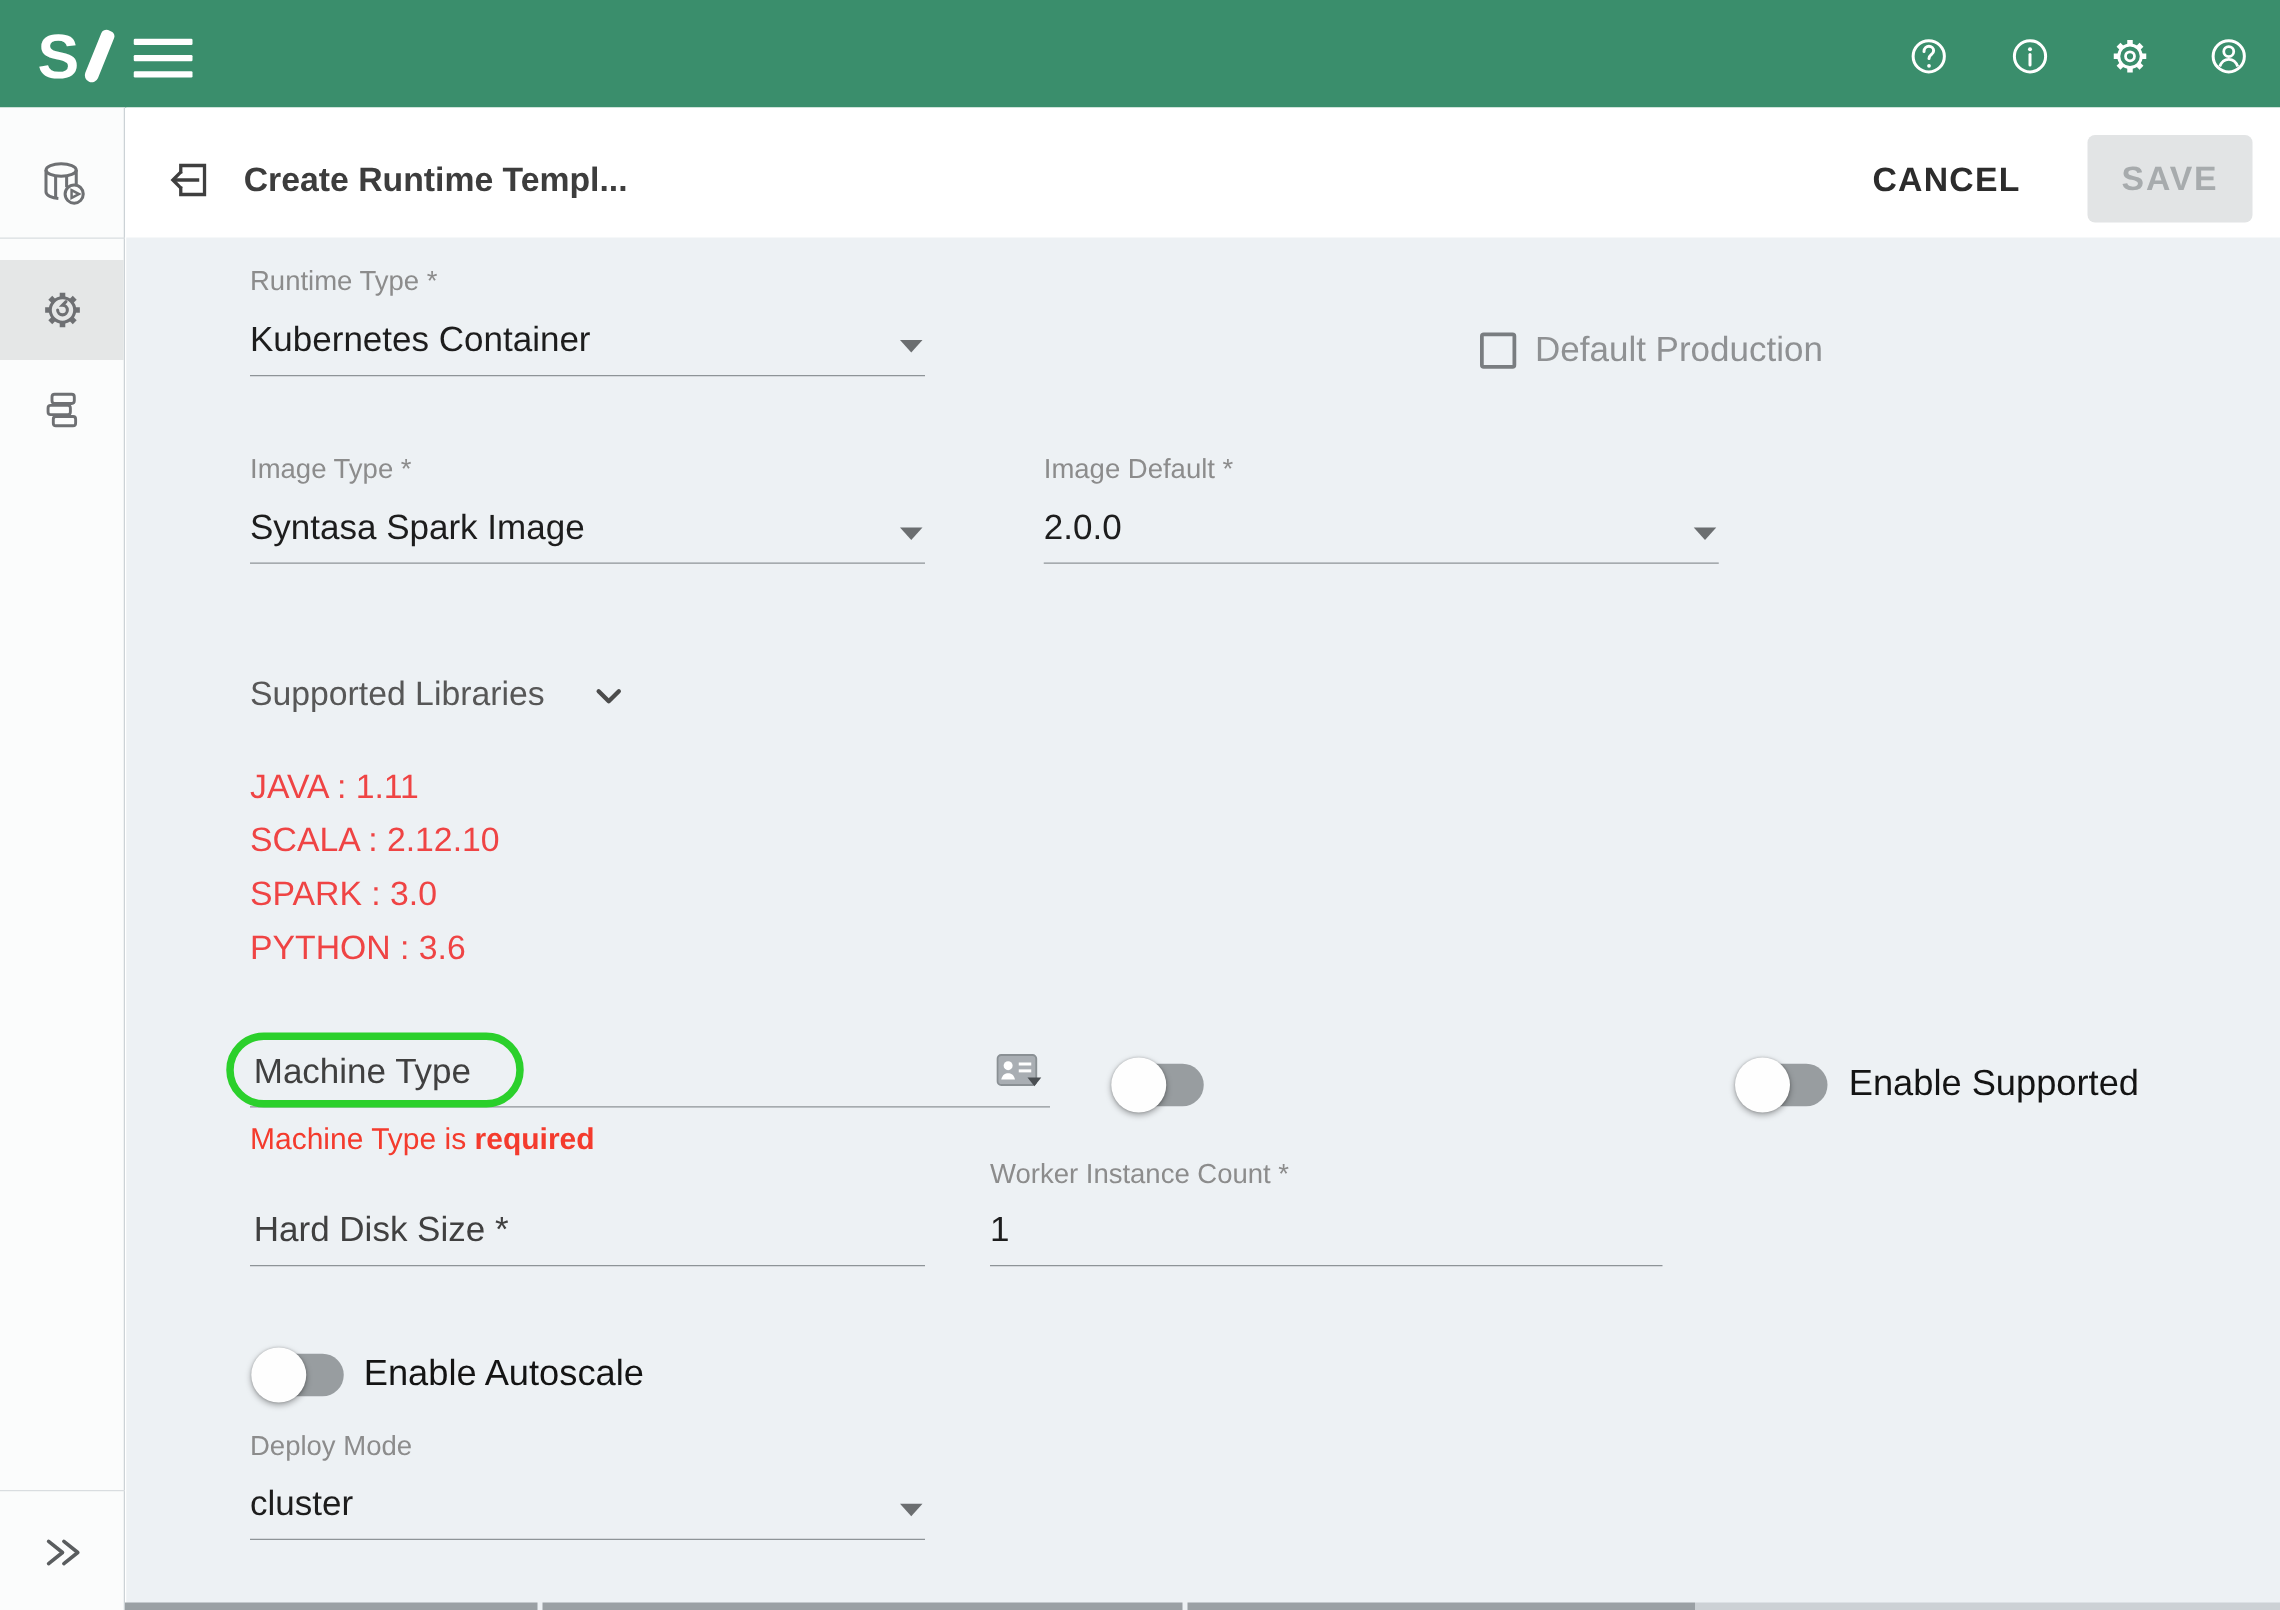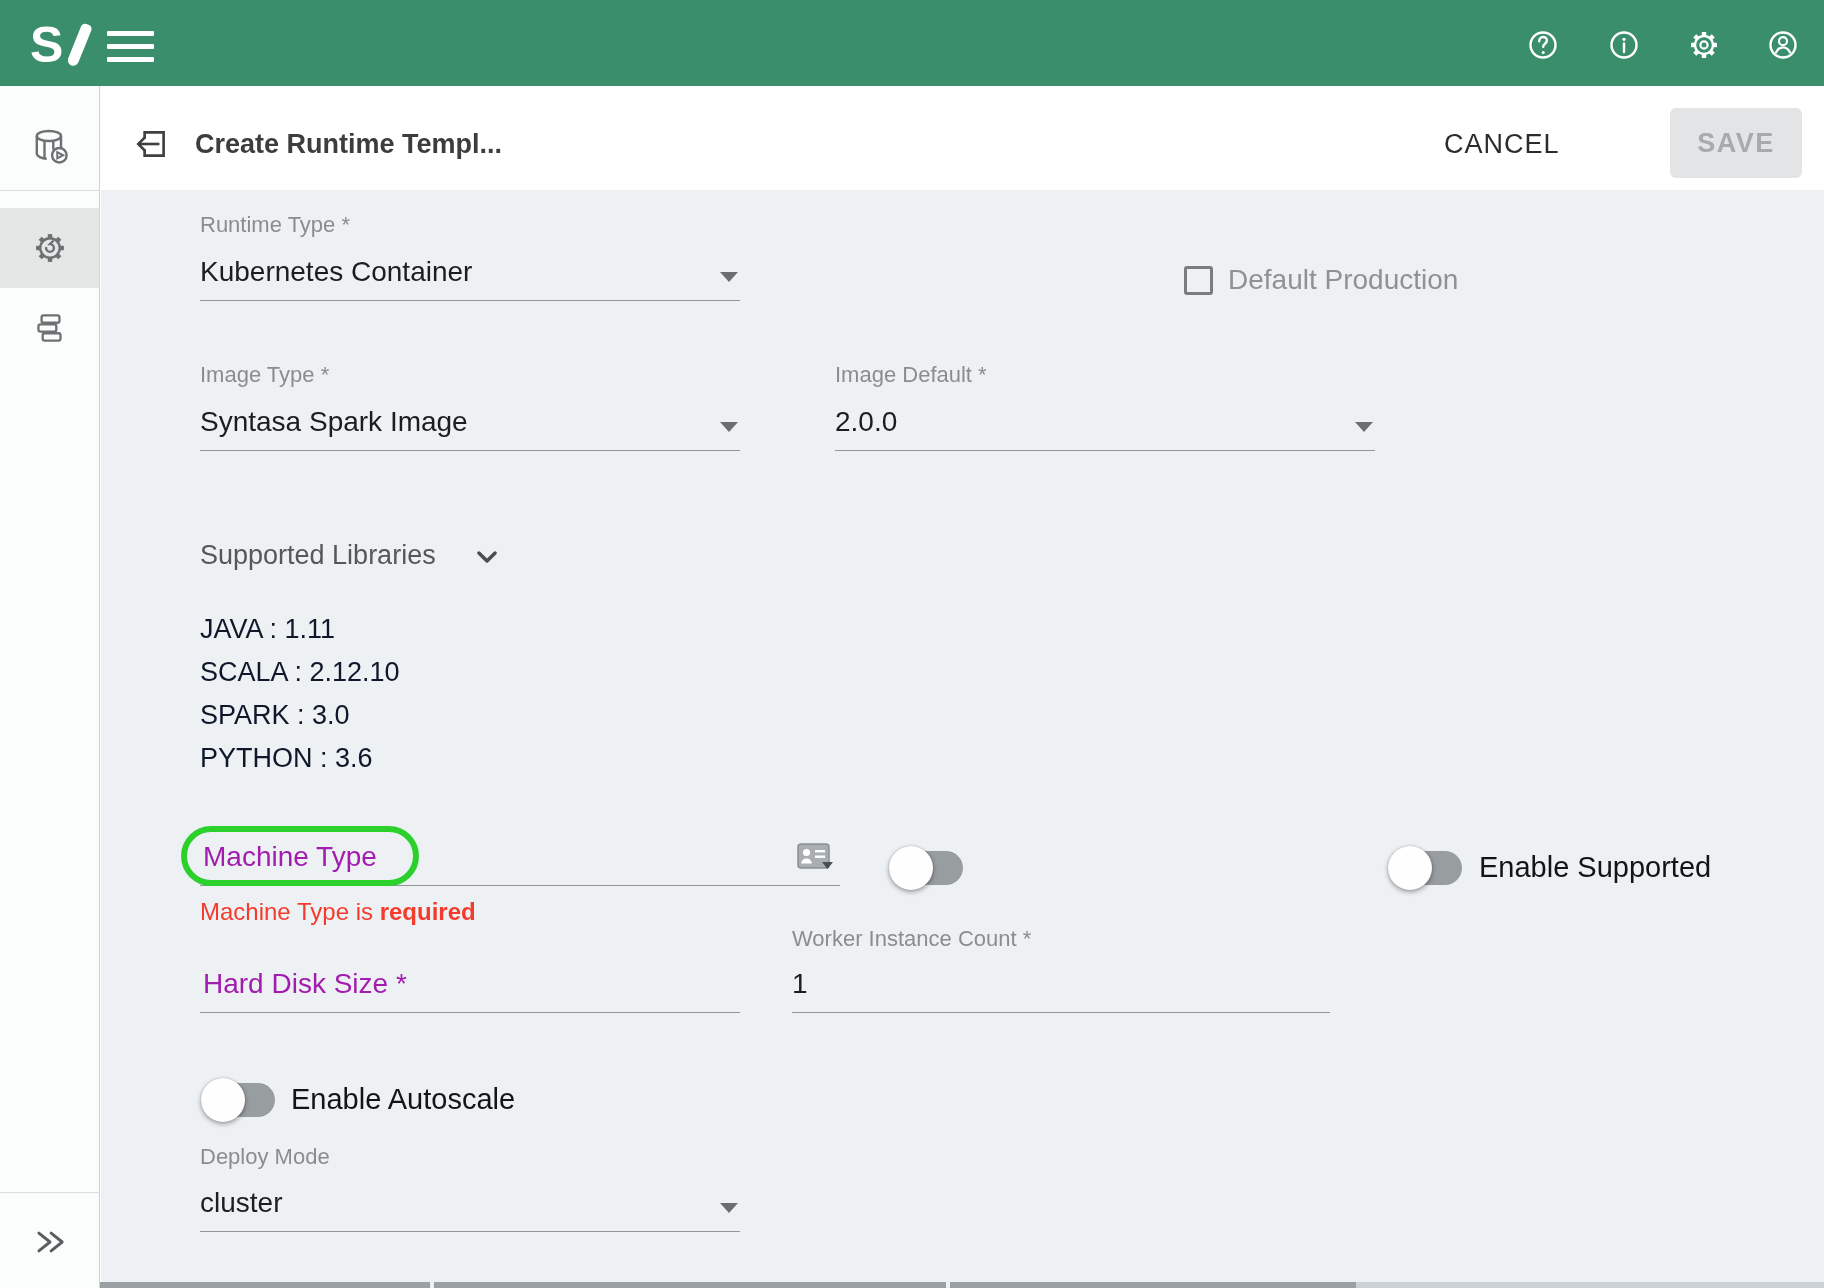--- a/index.html
+++ b/index.html
@@ -20,38 +20,38 @@
   
   .sidebar { position:absolute; left:0; top:86px; width:100px; height:1202px; background:#fbfcfc; border-right:1px solid #ccd2d6; }
   .side-div { position:absolute; left:0; width:100px; height:1px; background:#d9dde0; }
   .side-item { position:absolute; left:0; width:99px; display:flex; align-items:center; justify-content:center; cursor:pointer; }
   .side-item.selected { background:#e5e7e7; }
 
   
   .page-header { position:absolute; left:101px; top:86px; width:1723px; height:104px; background:#ffffff; }
   .back-btn { position:absolute; left:133px; top:125px; width:38px; height:38px; cursor:pointer; }
   .page-title { position:absolute; left:195px; top:129px; font-size:27px; font-weight:600; color:#3d3d3d; }
-  .btn-cancel { position:absolute; left:1444px; top:129px; font-size:27px; font-weight:400; letter-spacing:1px; color:#2c2c2c; background:none; border:none; cursor:pointer; font-family:inherit; }
+  .btn-cancel { position:absolute; left:1498px; top:129px; font-size:27px; font-weight:700; letter-spacing:1px; color:#2c2c2c; background:none; border:none; cursor:pointer; font-family:inherit; }
   .btn-save { position:absolute; left:1670px; top:108px; width:132px; height:70px; background:#e2e4e5; color:#a7abad; font-size:27px; font-weight:600; letter-spacing:1.5px; border:none; border-radius:6px; font-family:inherit; }
 
   
   .content { position:absolute; left:101px; top:190px; width:1723px; height:1098px; background:#edf1f4; }
 
   .f-label { position:absolute; font-size:22px; color:#8c8c8c; }
   .ul-field { position:absolute; border-bottom:1px solid #8e9497; }
   .f-value { position:absolute; left:0; bottom:12px; font-size:28px; color:#1d1d1d; white-space:nowrap; }
-  .f-placeholder { position:absolute; left:3px; bottom:12px; font-size:28px; color:#a21caf; white-space:nowrap; }
+  .f-placeholder { position:absolute; left:3px; bottom:12px; font-size:28px; color:#404040; white-space:nowrap; }
   .caret { position:absolute; right:2px; bottom:18px; width:0; height:0; border-left:9px solid transparent; border-right:9px solid transparent; border-top:10px solid #6b6e70; }
 
   .checkbox-row { position:absolute; display:flex; align-items:center; cursor:pointer; }
   .cb-box { width:29px; height:29px; border:3px solid #797d80; border-radius:3px; background:transparent; }
   .cb-label { margin-left:15px; font-size:28px; color:#8f9193; }
 
   .lib-label { position:absolute; font-size:27px; color:#575757; }
-  .lib-line { position:absolute; font-size:27px; color:#0f172a; }
+  .lib-line { position:absolute; font-size:27px; color:#ef4444; }
 
   .toggle { position:absolute; width:70px; height:34px; cursor:pointer; }
   .toggle .track { position:absolute; left:0; top:0; width:70px; height:34px; background:#989da0; border-radius:17px; }
   .toggle .thumb { position:absolute; left:-4px; top:-5px; width:44px; height:44px; background:#fefefe; border-radius:50%; box-shadow:0 2px 5px rgba(0,0,0,0.35), 0 0 2px rgba(0,0,0,0.2); }
   .toggle-label { position:absolute; font-size:29px; color:#141414; white-space:nowrap; }
 
   .error-msg { position:absolute; left:200px; top:898px; font-size:24px; color:#f43b2d;text-align:center; }
   .error-msg b { font-weight:bold; }
 
   .annotation-ellipse { position:absolute; left:181px; top:826px; width:238px; height:60px; border:6px solid #2bd02b; border-radius:34px; }

